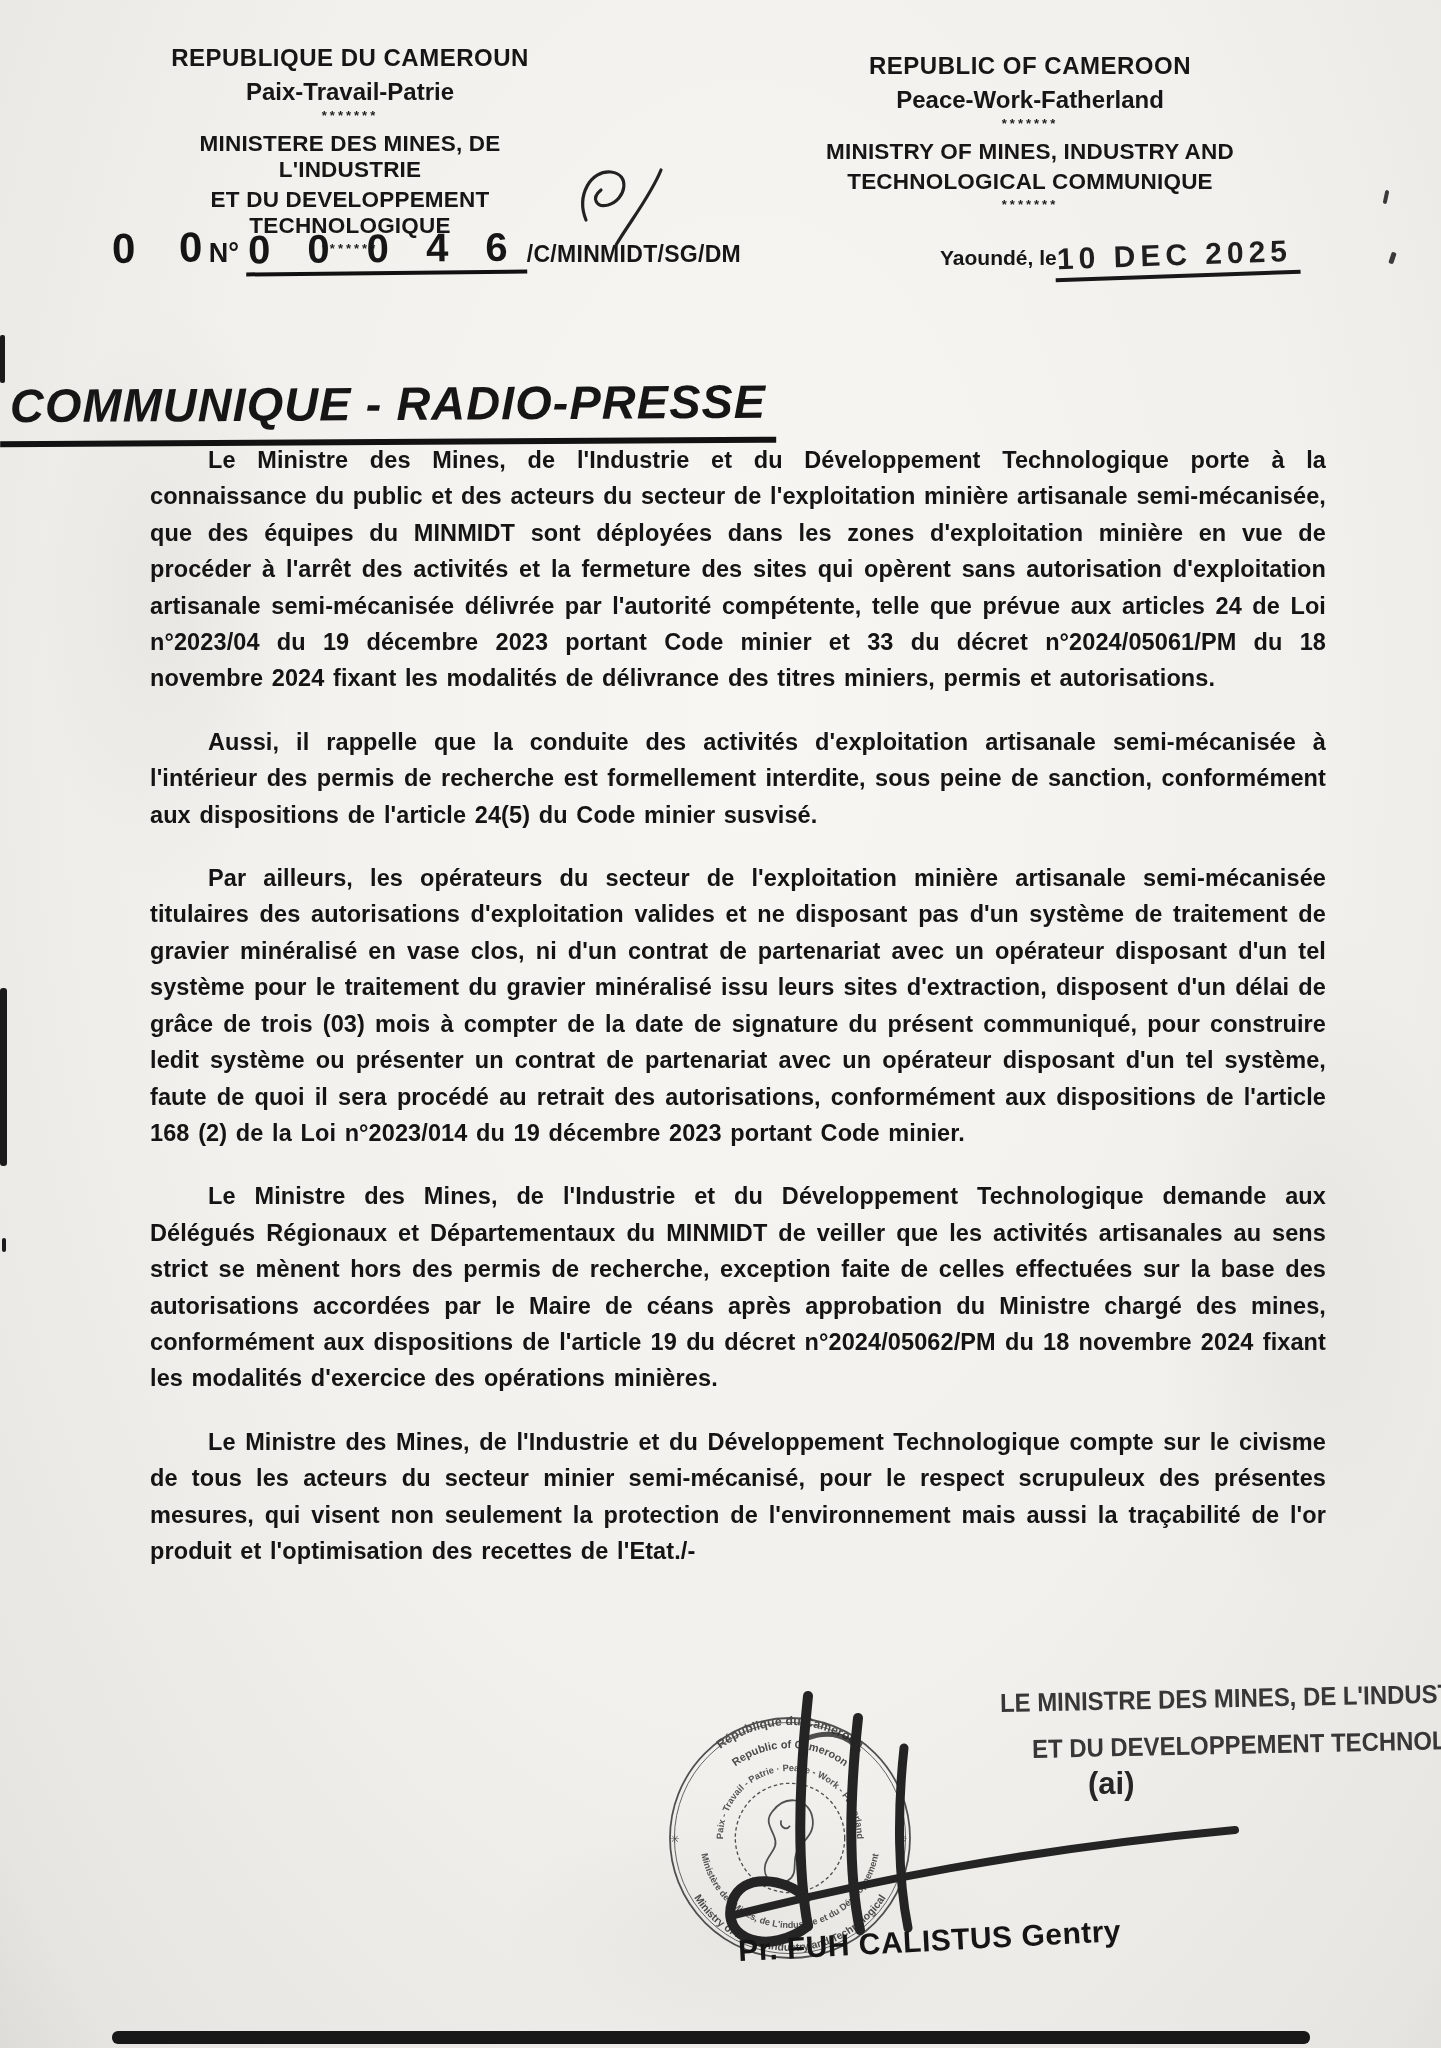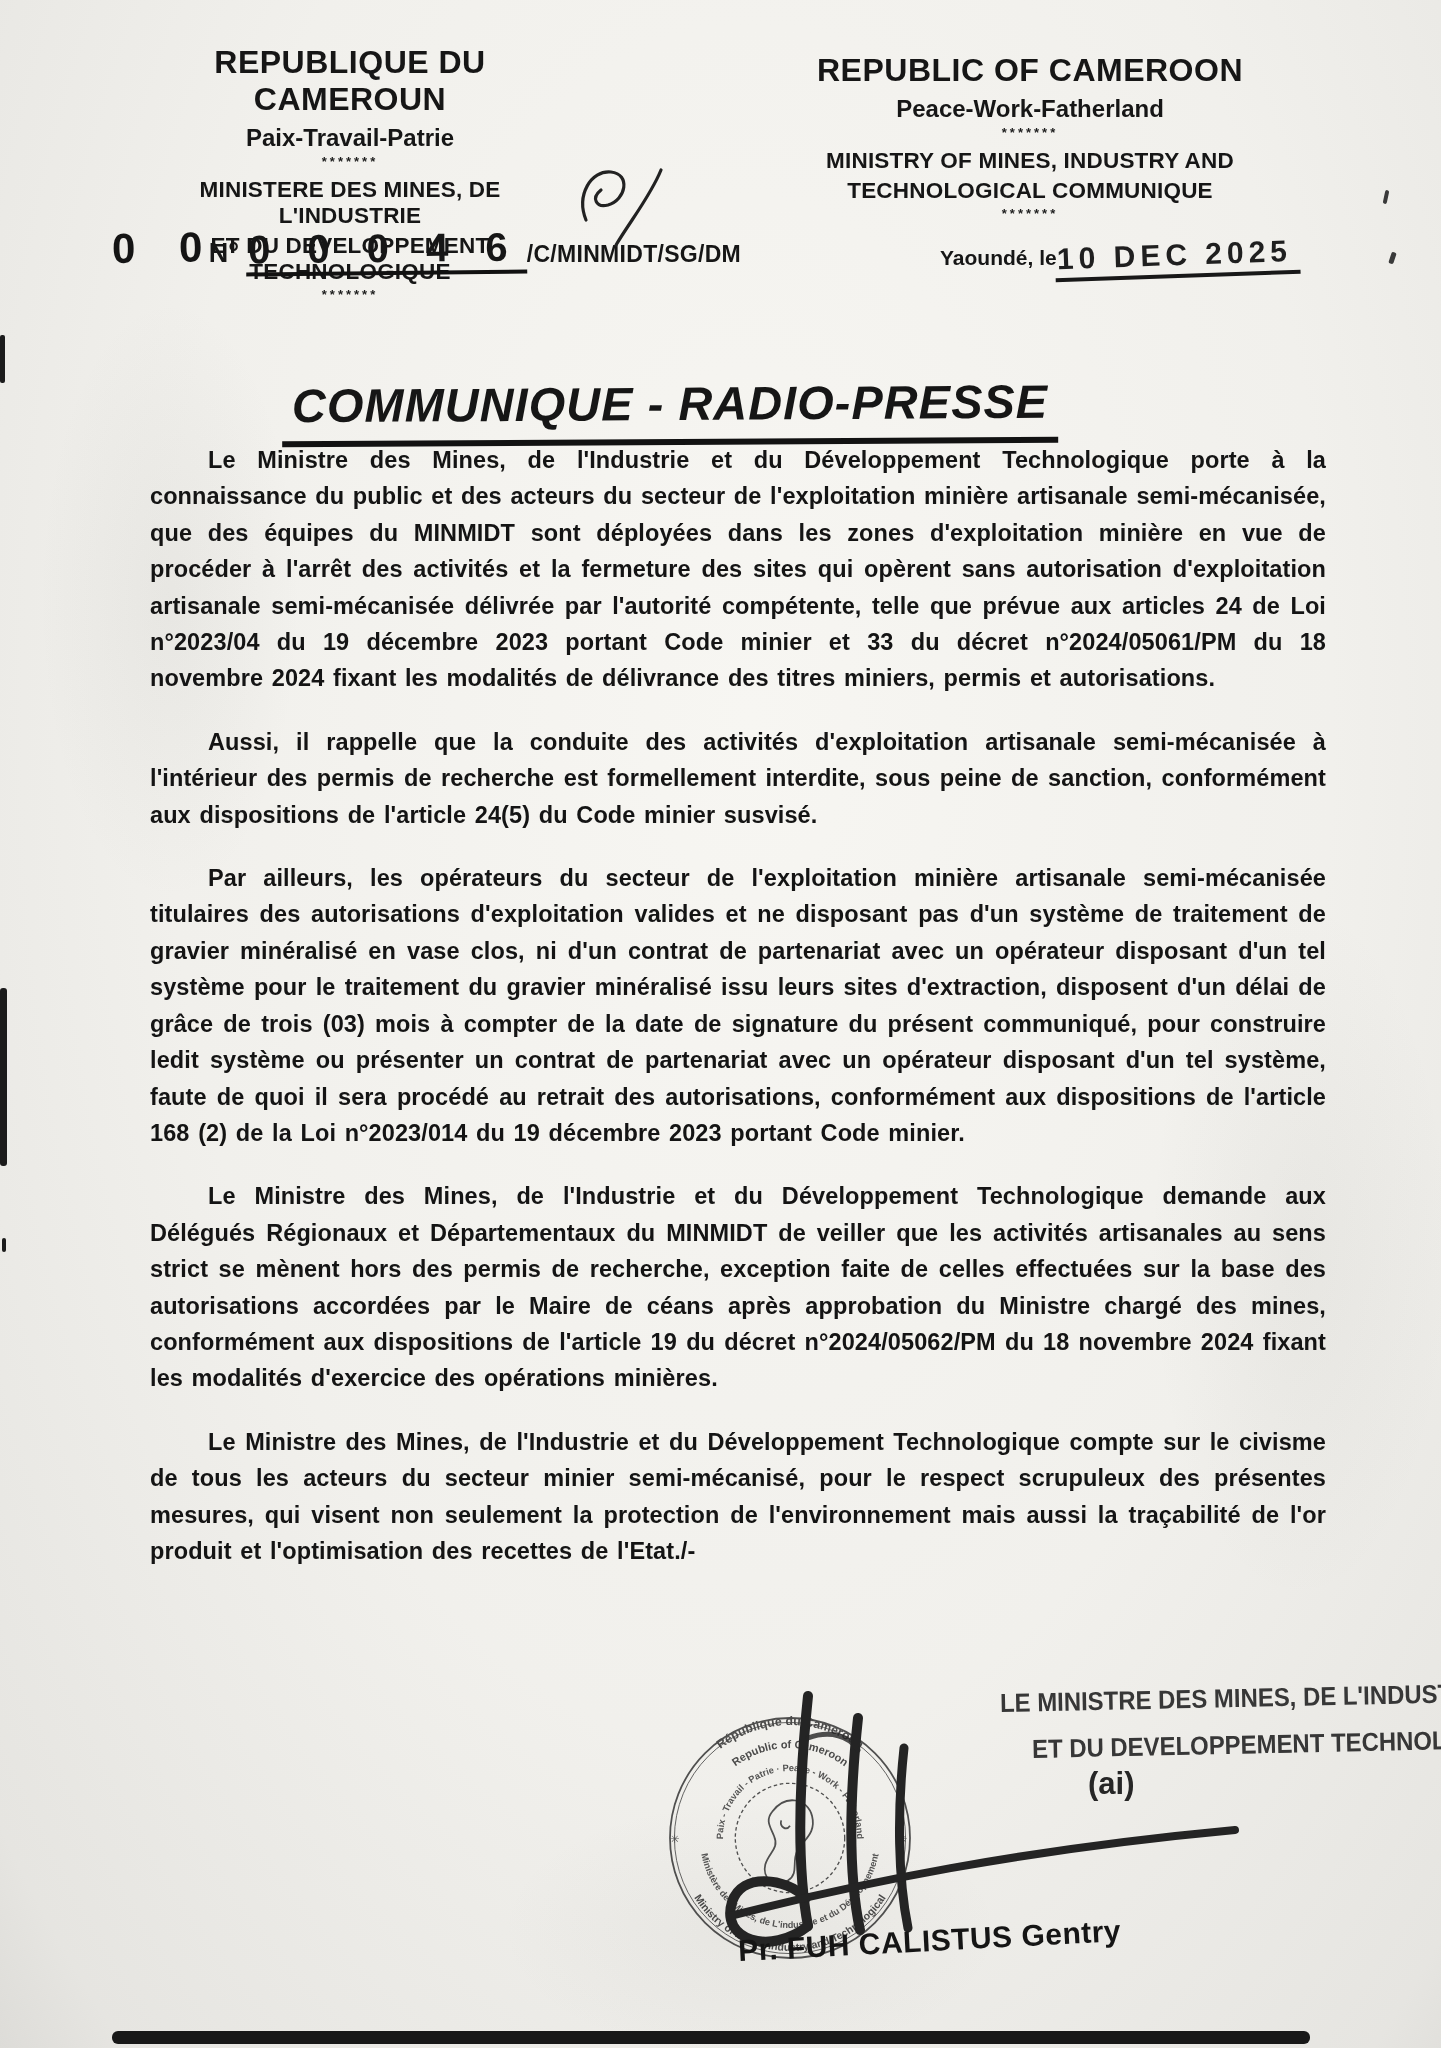--- a/index.html
+++ b/index.html
@@ -27,41 +27,41 @@
   .edge2 { left:0; top:988px; width:7px; height:178px; border-radius:3px; }
   .edge3 { left:2px; top:1238px; width:4px; height:14px; border-radius:2px; }
   .bottom-bar { left:112px; top:2031px; width:1198px; height:13px; border-radius:6px; background:#181818; }
   .speck1 { left:1384px; top:190px; width:4px; height:14px; border-radius:2px; transform:rotate(12deg); background:#3a3a3a; }
   .speck2 { left:1390px; top:252px; width:5px; height:12px; border-radius:2px; transform:rotate(18deg); background:#3a3a3a; }
 
   
   .hdr { position:absolute; text-align:center; font-weight:700; }
   .hdr-left  { left:130px; top:44px;  width:440px; }
   .hdr-right { left:770px; top:52px;  width:520px; }
-  .hdr .country  { font-size:32px; letter-spacing:.5px; }
+  .hdr .country  { font-size:24px; letter-spacing:.5px; }
   .hdr .motto    { font-size:24px; margin-top:6px; }
   .hdr .stars    { font-size:13px; letter-spacing:3px; margin-top:2px; color:#1d1d1d; }
   .hdr .ministry { font-size:22.5px; margin-top:8px; letter-spacing:.2px; }
   .hdr .ministry2{ font-size:22.5px; margin-top:4px; letter-spacing:.2px; }
 
   
   .ref-line { position:absolute; left:112px; top:224px; width:620px; white-space:nowrap; }
   .stamp-big { font-size:42px; font-weight:700; letter-spacing:16px; color:#141414; transform:rotate(-1deg); display:inline-block; }
   .no-label  { font-size:27px; font-weight:700; margin-left:-14px; margin-right:2px; }
   .stamp-num { font-size:40px; font-weight:700; letter-spacing:13px; border-bottom:4px solid #111; padding:0 6px 0 2px; display:inline-block; transform:rotate(-.6deg); }
   .ref-suffix { font-size:23px; font-weight:700; letter-spacing:.3px; margin-left:-4px; }
 
   
   .date-line { position:absolute; left:940px; top:238px; white-space:nowrap; }
   .place { font-size:21px; font-weight:700; }
   .date-stamp { font-size:30px; font-weight:700; letter-spacing:5px; color:#1f1f1f; display:inline-block;
                 border-bottom:4px solid #181818; padding:0 8px 2px 2px; transform:rotate(-2deg); margin-left:-6px; }
 
   
-  .title-wrap { position:absolute; left:0; top:376px; width:1340px; text-align:center; }
+  .title-wrap { position:absolute; left:0; top:376px; width:1340px; text-align:left; }
   .doc-title {
     display:inline-block;
     font-size:47px; font-weight:700; font-style:italic; letter-spacing:1px;
     border-bottom:6px solid #121212; padding:0 10px 8px 10px;
     transform:rotate(-.35deg);
   }
 
   
   .body-text { position:absolute; left:138px; top:442px; width:1176px;margin-left:12px; }
   .body-text p {

